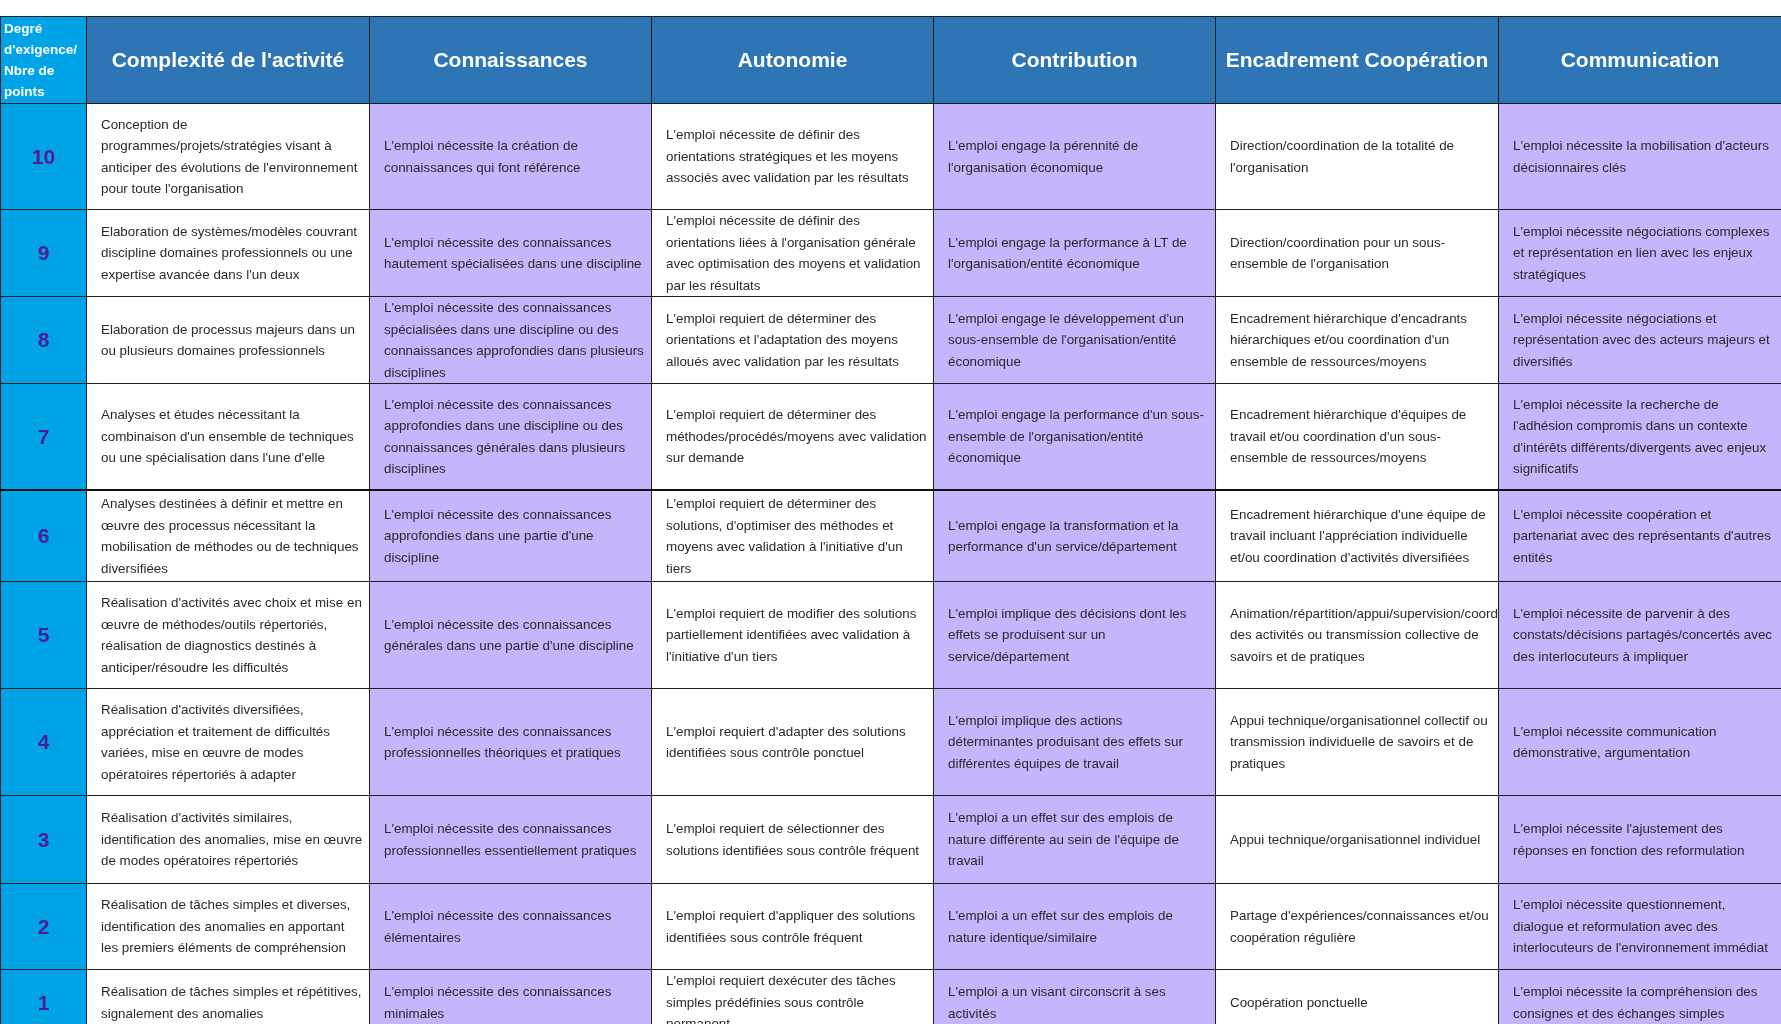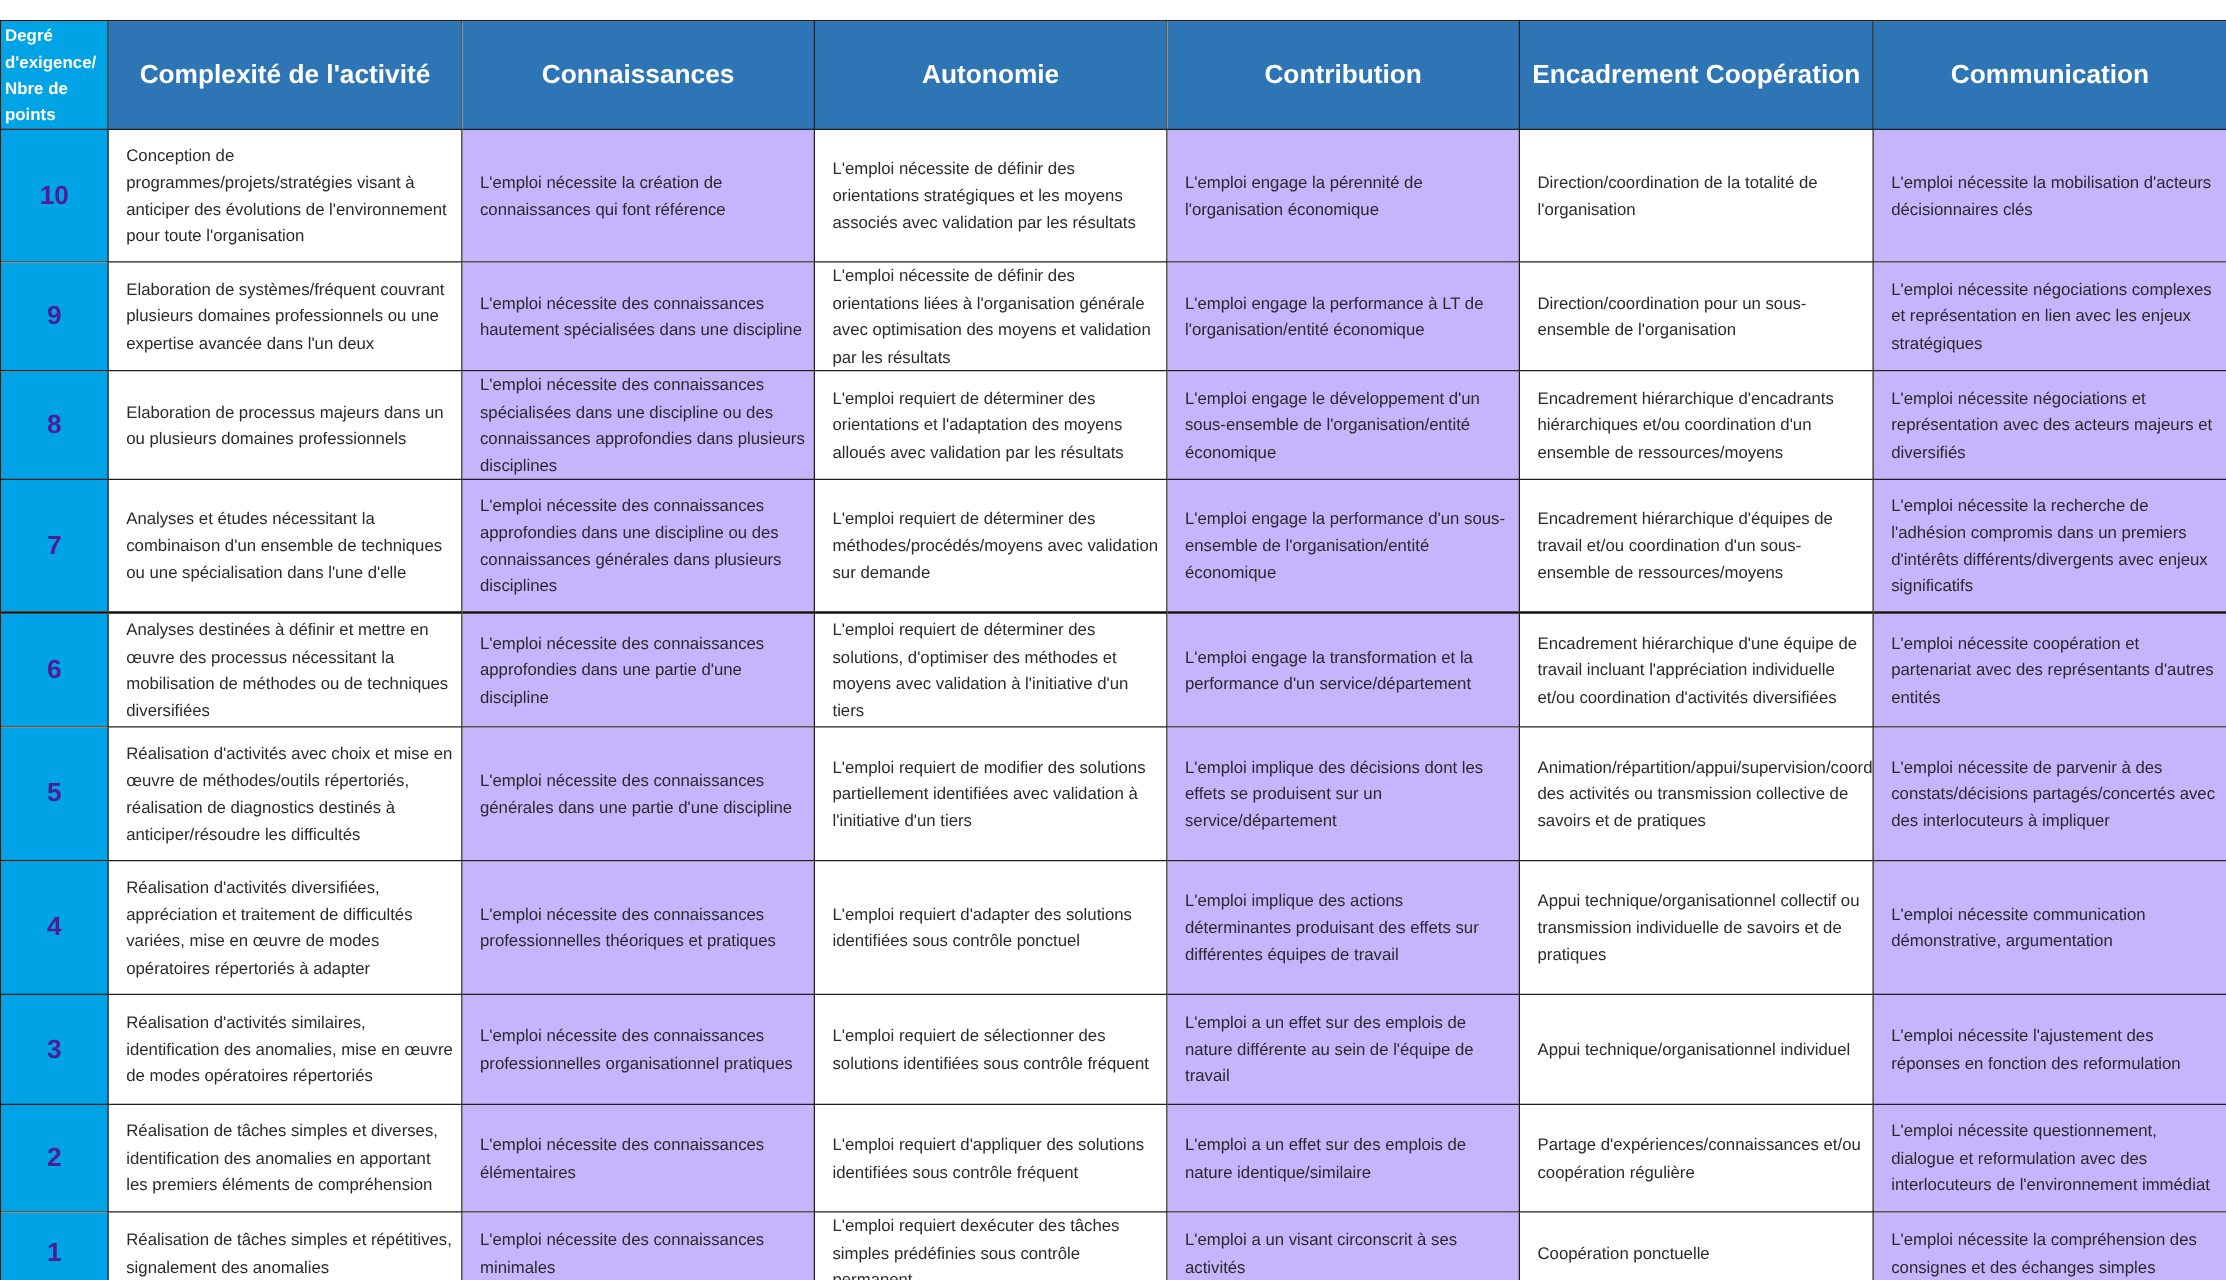--- a/index.html
+++ b/index.html
@@ -108,21 +108,21 @@
       <td class="level">10</td>
       <td class="cell white">Conception de programmes/projets/stratégies visant à anticiper des évolutions de l'environnement pour toute l'organisation</td>
       <td class="cell blue">L'emploi nécessite la création de connaissances qui font référence</td>
       <td class="cell white">L'emploi nécessite de définir des orientations stratégiques et les moyens associés avec validation par les résultats</td>
       <td class="cell blue">L'emploi engage la pérennité de l'organisation économique</td>
       <td class="cell white">Direction/coordination de la totalité de l'organisation</td>
       <td class="cell blue">L'emploi nécessite la mobilisation d'acteurs décisionnaires clés</td>
     </tr>
     <tr class="r9">
       <td class="level">9</td>
-      <td class="cell white">Elaboration de systèmes/fréquent couvrant plusieurs domaines professionnels ou une expertise avancée dans l'un deux</td>
+      <td class="cell white">Elaboration de systèmes/modèles couvrant discipline domaines professionnels ou une expertise avancée dans l'un deux</td>
       <td class="cell blue">L'emploi nécessite des connaissances hautement spécialisées dans une discipline</td>
       <td class="cell white">L'emploi nécessite de définir des orientations liées à l'organisation générale avec optimisation des moyens et validation par les résultats</td>
       <td class="cell blue">L'emploi engage la performance à LT de l'organisation/entité économique</td>
       <td class="cell white">Direction/coordination pour un sous-ensemble de l'organisation</td>
       <td class="cell blue">L'emploi nécessite négociations complexes et représentation en lien avec les enjeux stratégiques</td>
     </tr>
     <tr class="r8">
       <td class="level">8</td>
       <td class="cell white">Elaboration de processus majeurs dans un ou plusieurs domaines professionnels</td>
       <td class="cell blue">L'emploi nécessite des connaissances spécialisées dans une discipline ou des connaissances approfondies dans plusieurs disciplines</td>
@@ -131,21 +131,21 @@
       <td class="cell white">Encadrement hiérarchique d'encadrants hiérarchiques et/ou coordination d'un ensemble de ressources/moyens</td>
       <td class="cell blue">L'emploi nécessite négociations et représentation avec des acteurs majeurs et diversifiés</td>
     </tr>
     <tr class="r7">
       <td class="level">7</td>
       <td class="cell white">Analyses et études nécessitant la combinaison d'un ensemble de techniques ou une spécialisation dans l'une d'elle</td>
       <td class="cell blue">L'emploi nécessite des connaissances approfondies dans une discipline ou des connaissances générales dans plusieurs disciplines</td>
       <td class="cell white">L'emploi requiert de déterminer des méthodes/procédés/moyens avec validation sur demande</td>
       <td class="cell blue">L'emploi engage la performance d'un sous-ensemble de l'organisation/entité économique</td>
       <td class="cell white">Encadrement hiérarchique d'équipes de travail et/ou coordination d'un sous-ensemble de ressources/moyens</td>
-      <td class="cell blue">L'emploi nécessite la recherche de l'adhésion compromis dans un premiers d'intérêts différents/divergents avec enjeux significatifs</td>
+      <td class="cell blue">L'emploi nécessite la recherche de l'adhésion compromis dans un contexte d'intérêts différents/divergents avec enjeux significatifs</td>
     </tr>
     <tr class="r6 thick-top">
       <td class="level">6</td>
       <td class="cell white">Analyses destinées à définir et mettre en œuvre des processus nécessitant la mobilisation de méthodes ou de techniques diversifiées</td>
       <td class="cell blue">L'emploi nécessite des connaissances approfondies dans une partie d'une discipline</td>
       <td class="cell white">L'emploi requiert de déterminer des solutions, d'optimiser des méthodes et moyens avec validation à l'initiative d'un tiers</td>
       <td class="cell blue">L'emploi engage la transformation et la performance d'un service/département</td>
       <td class="cell white">Encadrement hiérarchique d'une équipe de travail incluant l'appréciation individuelle et/ou coordination d'activités diversifiées</td>
       <td class="cell blue">L'emploi nécessite coopération et partenariat avec des représentants d'autres entités</td>
     </tr>
@@ -163,21 +163,21 @@
       <td class="cell white">Réalisation d'activités diversifiées, appréciation et traitement de difficultés variées, mise en œuvre de modes opératoires répertoriés à adapter</td>
       <td class="cell blue">L'emploi nécessite des connaissances professionnelles théoriques et pratiques</td>
       <td class="cell white">L'emploi requiert d'adapter des solutions identifiées sous contrôle ponctuel</td>
       <td class="cell blue">L'emploi implique des actions déterminantes produisant des effets sur différentes équipes de travail</td>
       <td class="cell white">Appui technique/organisationnel collectif ou transmission individuelle de savoirs et de pratiques</td>
       <td class="cell blue">L'emploi nécessite communication démonstrative, argumentation</td>
     </tr>
     <tr class="r3">
       <td class="level">3</td>
       <td class="cell white">Réalisation d'activités similaires, identification des anomalies, mise en œuvre de modes opératoires répertoriés</td>
-      <td class="cell blue">L'emploi nécessite des connaissances professionnelles organisationnel pratiques</td>
+      <td class="cell blue">L'emploi nécessite des connaissances professionnelles essentiellement pratiques</td>
       <td class="cell white">L'emploi requiert de sélectionner des solutions identifiées sous contrôle fréquent</td>
       <td class="cell blue">L'emploi a un effet sur des emplois de nature différente au sein de l'équipe de travail</td>
       <td class="cell white">Appui technique/organisationnel individuel</td>
       <td class="cell blue">L'emploi nécessite l'ajustement des réponses en fonction des reformulation</td>
     </tr>
     <tr class="r2">
       <td class="level">2</td>
       <td class="cell white">Réalisation de tâches simples et diverses, identification des anomalies en apportant les premiers éléments de compréhension</td>
       <td class="cell blue">L'emploi nécessite des connaissances élémentaires</td>
       <td class="cell white">L'emploi requiert d'appliquer des solutions identifiées sous contrôle fréquent</td>

